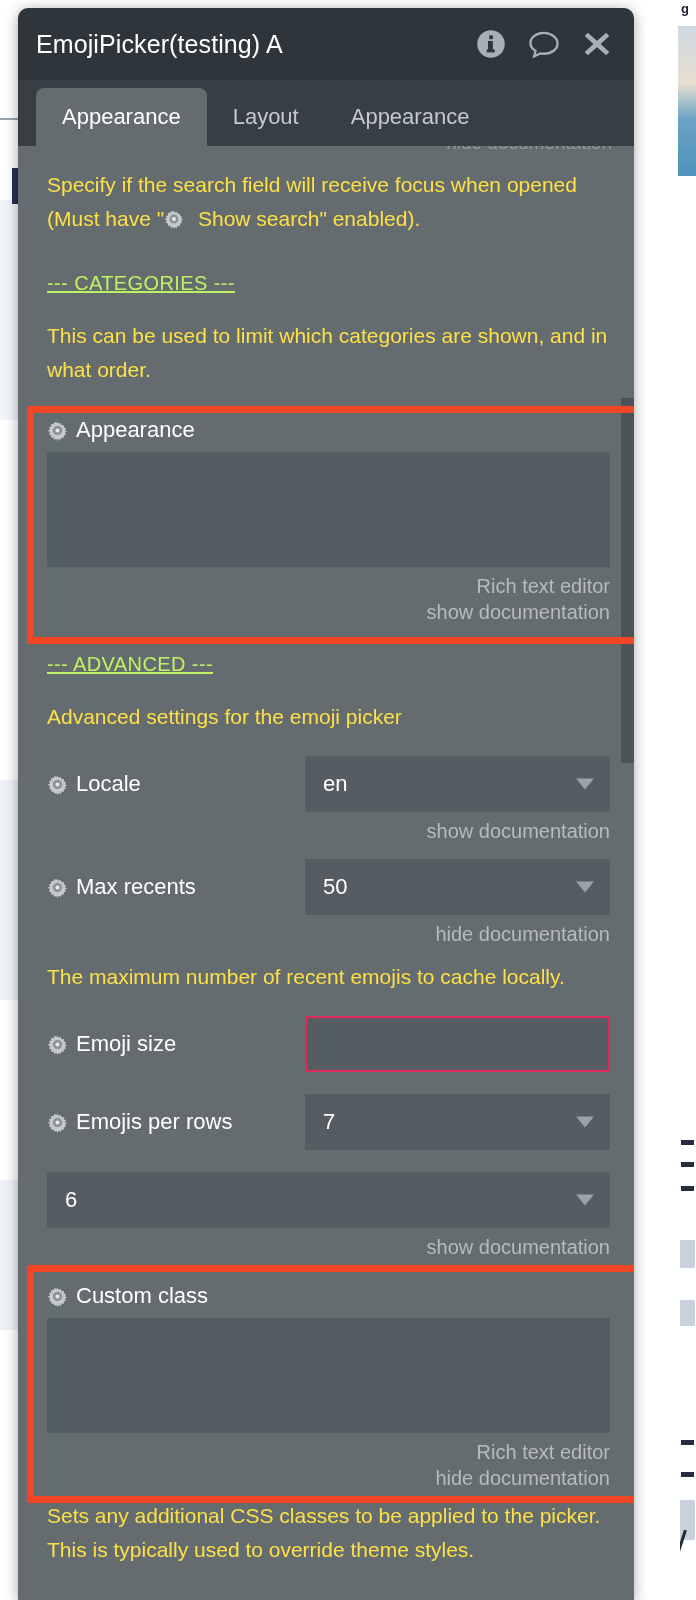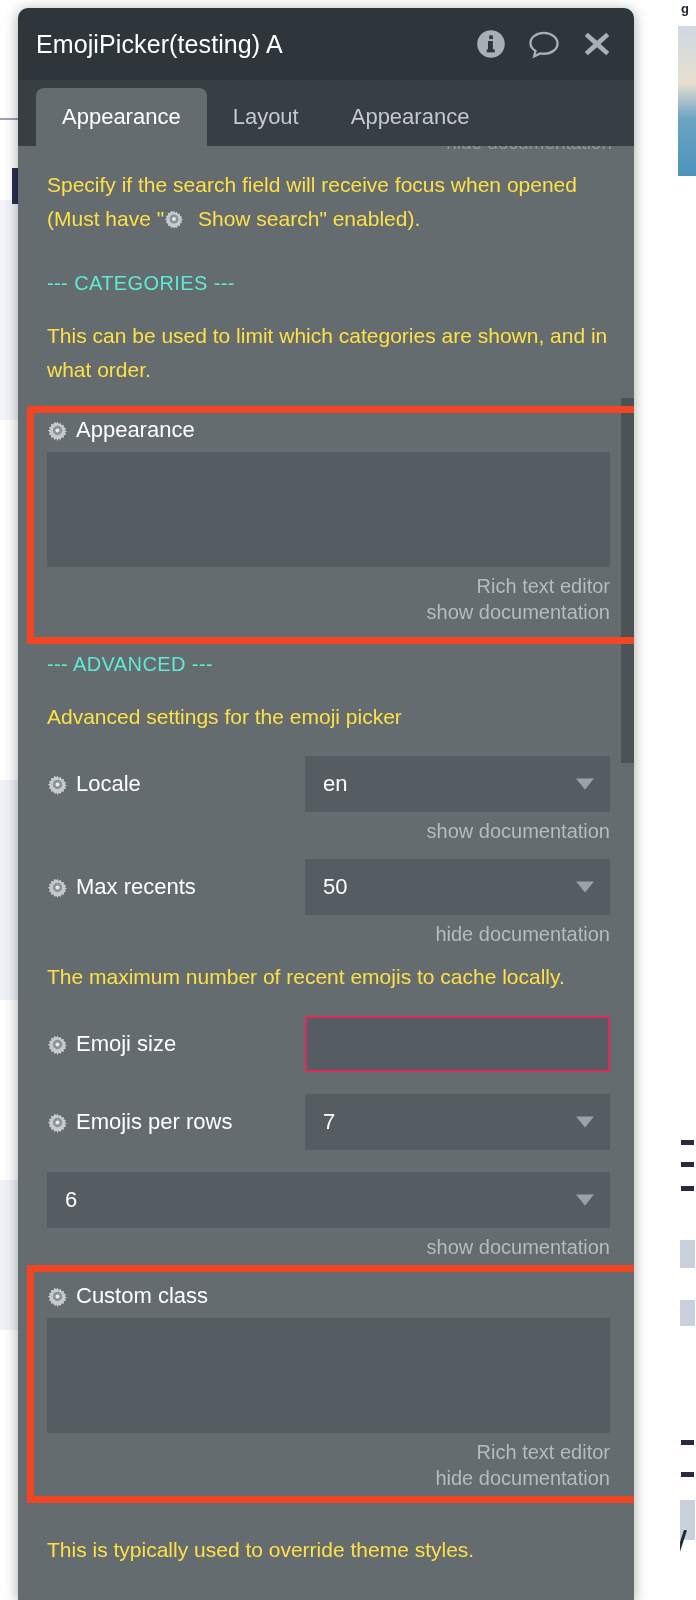--- a/index.html
+++ b/index.html
@@ -119,22 +119,23 @@
   .clipped-doc {
     position: absolute; top: -14px; right: 22px;
     color: #8f989d; font-size: 19px;
   }
 
   .para {
     color: #fde047; font-size: 21px; line-height: 34px;
     padding: 0 24px 0 29px;
   }
   .section-label {
-    color: #5eead4; font-size: 20px; letter-spacing: .4px;
+    color: #bef264; font-size: 20px; letter-spacing: .4px;
     padding: 0 24px 0 29px;
+    text-decoration: underline;
   }
 
   .gear { display: inline-block; vertical-align: -3px; margin-right: 8px; }
   .gear svg { display: block; }
 
   
   .row {
     display: flex; align-items: center;
     padding: 0 24px 0 29px;
     min-height: 56px;
@@ -382,21 +383,21 @@
             <span>Custom class</span>
           </div>
           <div class="rte"></div>
           <div class="rte-meta">
             <div>Rich text editor</div>
             <div>hide documentation</div>
           </div>
         </div>
 
         <div class="para" style="padding-top:8px">
-          <br>
+          <span>Sets any additional CSS classes to be applied to the picker.</span><br>
           <span>This is typically used to override theme styles.</span>
         </div>
 
       </div>
 
       <div class="sb-track">
         <div class="sb-thumb" style="top:252px;height:365px"></div>
       </div>
     </div>
 

